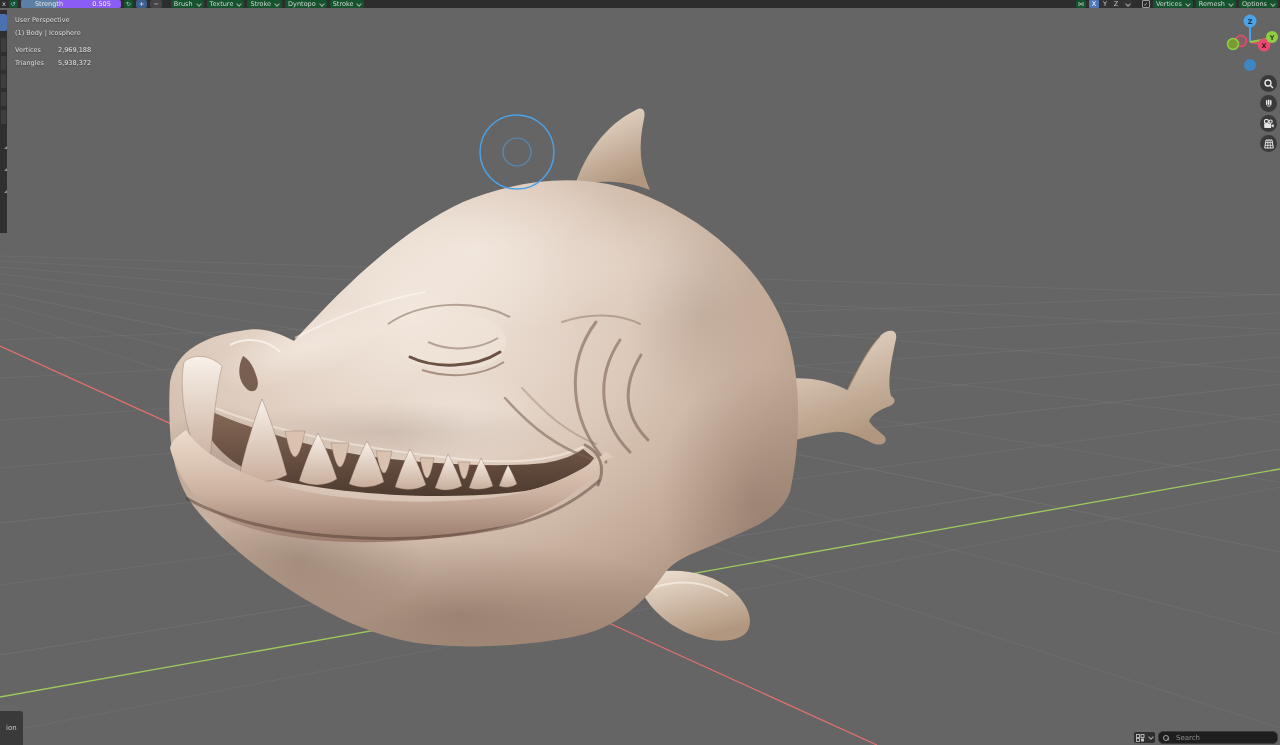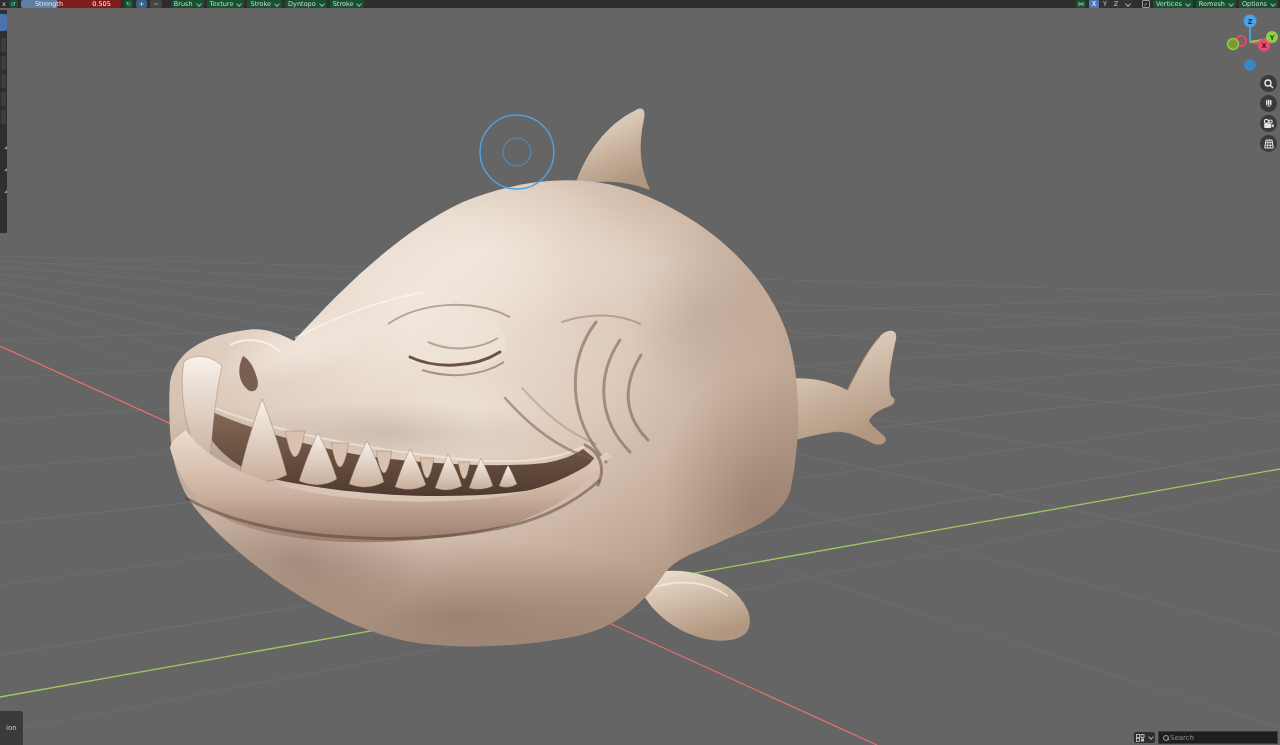--- a/index.html
+++ b/index.html
@@ -12,21 +12,21 @@
   .header{position:absolute;top:0;left:0;right:0;height:8px;background:#2d2d2d;
     z-index:30;display:flex;align-items:center;font-size:6.5px;line-height:8px;
     color:#d4d4d4;padding:0 2px;gap:3px;white-space:nowrap}
   .hbtn{background:#14532d;border-radius:2px;height:8px;display:flex;align-items:center;
     padding:0 3px;gap:2px;color:#d4d4d4}
   .hbtn.icon{padding:0 2px;font-size:6px;color:#9fc2e6}
   .hbtn.plus{background:#3d5f8d;color:#e8f0fa}
   .hbtn.minus{background:#444}
   .chev{width:3px;height:3px;border-right:1px solid #a9a9a9;border-bottom:1px solid #a9a9a9;
     transform:rotate(45deg);margin-left:2px;margin-top:-1px;flex:none}
-  .slider{position:relative;width:100px;height:8px;background:#7f1d1d;border-radius:2px;overflow:hidden}
+  .slider{position:relative;width:100px;height:8px;background:#8b5cf6;border-radius:2px;overflow:hidden}
   .slider .fill{position:absolute;left:0;top:0;bottom:0;width:36%;background:#5d7fa3;background:#5d7fa3}
   .slider .lab{position:absolute;left:14px;top:0;color:#e6e6e6}
   .slider .val{position:absolute;right:10px;top:0;color:#f0f0f0}
   .seg{display:flex;gap:1px}
   .axbtn{width:10px;height:8px;display:flex;align-items:center;justify-content:center;
     background:#333;border-radius:1px;color:#c9c9c9}
   .axbtn.active{background:#4f76b8;color:#fff}
   .rightside{margin-left:auto;display:flex;align-items:center;gap:3px}
   .checkbox{width:6px;height:6px;border:1px solid #999;border-radius:1px;background:#2a2a2a;
     color:#d8d8d8;font-size:5px;line-height:5px;display:flex;align-items:center;justify-content:center}
@@ -50,22 +50,22 @@
   .gizmo{position:absolute;right:2px;top:14px;z-index:20}
   .navcol{position:absolute;right:3px;top:75px;z-index:20;display:flex;flex-direction:column;gap:3px}
   .navbtn{width:17px;height:17px;border-radius:50%;background:rgba(50,50,50,.85);
     display:flex;align-items:center;justify-content:center}
 
   
   .bl-tab{position:absolute;left:0;bottom:0;height:18px;background:#3a3a3a;border-radius:0 3px 0 0;
     display:flex;align-items:center;padding:8px 6px;font-size:7px;color:#c9c9c9;z-index:20}
   .br-cluster{position:absolute;right:2px;bottom:1px;display:flex;align-items:center;gap:3px;z-index:20}
   .etype{display:flex;align-items:center;background:#2e2e2e;border-radius:2px;height:11px;padding:0 2px;gap:2px}
-  .search{display:flex;align-items:center;gap:1px;width:110px;height:11px;background:#1e1e1e;
-    border:1px solid #3c3c3c;border-radius:0;padding:0 4px}
+  .search{display:flex;align-items:center;gap:7px;width:110px;height:11px;background:#1e1e1e;
+    border:1px solid #3c3c3c;border-radius:5px;padding:0 4px}
   .search input{flex:1;min-width:0;background:transparent;border:0;outline:0;color:#bdbdbd;
     font-size:7px;font-family:"DejaVu Sans","Liberation Sans",sans-serif;padding:0}
   .search input::placeholder{color:#8f8f8f}
   .mag{position:relative;width:6px;height:6px;flex:none}
   .mag::before{content:"";position:absolute;left:0;top:0;width:4px;height:4px;border:1px solid #a5a5a5;border-radius:50%}
   .mag::after{content:"";position:absolute;left:4.4px;top:4.4px;width:2.4px;height:1px;background:#a5a5a5;transform:rotate(45deg)}
 </style>
 </head>
 <body>
 
@@ -232,20 +232,34 @@
     </g>
   </g>
 
   <g fill="none" stroke="#4aa3e8">
     <circle cx="517" cy="152" r="37" stroke-width="1.5"></circle>
     <circle cx="517" cy="152" r="14" stroke-width="1.2" opacity="0.65"></circle>
   </g>
 </svg>
 
   
+  <div class="vp-overlay">
+    <div class="row">User Perspective</div>
+    <div class="row">(1) Body | Icosphere</div>
+    <div class="stats">
+      <div class="srow">
+        <span class="slabel">Vertices</span>
+        <span class="sval">2,969,188</span>
+      </div>
+      <div class="srow">
+        <span class="slabel">Triangles</span>
+        <span class="sval">5,938,372</span>
+      </div>
+    </div>
+  </div>
 
   
   <div class="toolstrip">
     <div class="active-tool"></div>
     <div class="sliver" style="top:28px"></div>
     <div class="sliver" style="top:46px"></div>
     <div class="sliver" style="top:64px"></div>
     <div class="sliver" style="top:82px"></div>
     <div class="sliver" style="top:100px"></div>
     <div class="tri" style="top:136px"></div>

